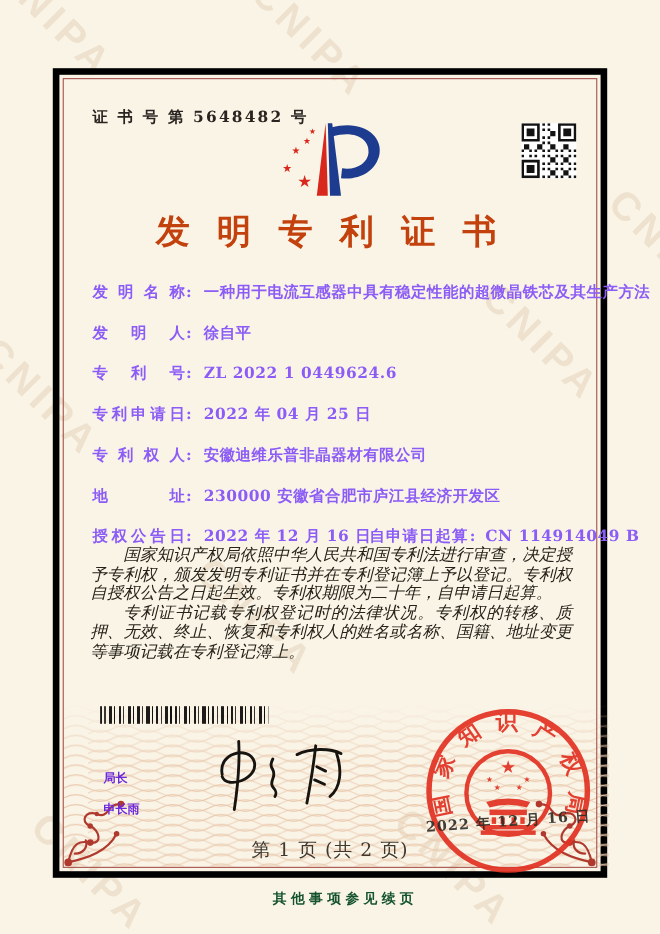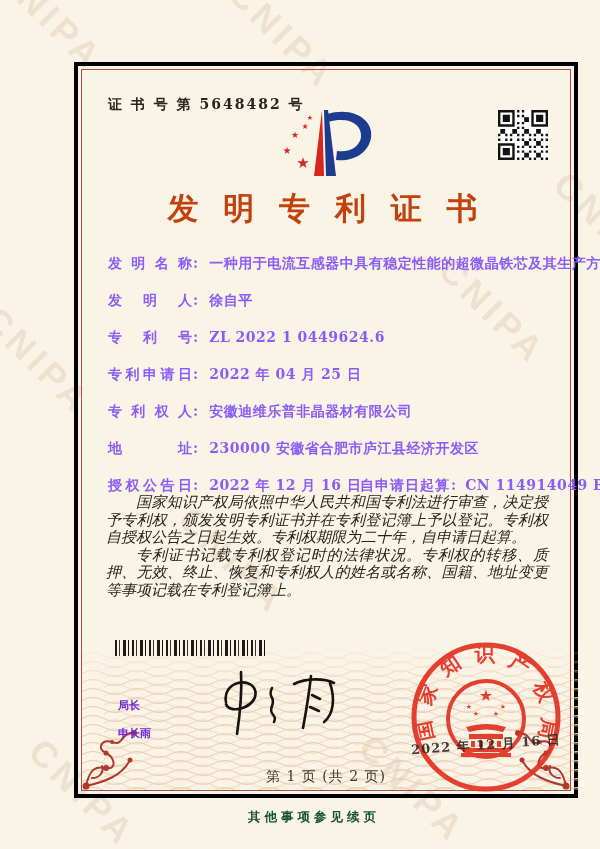--- a/index.html
+++ b/index.html
@@ -8,21 +8,21 @@
   .page{position:relative;width:600px;height:849px;overflow:hidden;}
 
   
   .wm{position:absolute;font-family:"Liberation Sans",sans-serif;
       font-weight:bold;font-size:36px;letter-spacing:5px;
       color:rgba(188,153,116,0.20);transform:rotate(45deg);
       white-space:nowrap;z-index:0;pointer-events:none;}
 
   
   .frame{position:absolute;left:48px;top:62px;width:504px;height:736px;
-         border:4px solid #000000;box-sizing:border-box;z-index:1;margin-left:26px;}
+         border:6px solid #000000;box-sizing:border-box;z-index:1;}
   .inner-line{position:absolute;left:3px;top:3px;right:3px;bottom:3px;
               border:1px solid #a5504a;pointer-events:none;z-index:1;}
 
   .guilloche{position:absolute;left:4px;right:4px;bottom:4px;height:148px;z-index:0;
              -webkit-mask-image:linear-gradient(to bottom,transparent,#000 35%);
              mask-image:linear-gradient(to bottom,transparent,#000 35%);}
   .flourish{position:absolute;bottom:4px;width:70px;height:70px;z-index:1;}
   .flourish.left{left:4px;}
   .flourish.right{right:4px;transform:scaleX(-1);}
 
@@ -60,21 +60,21 @@
   .director{position:absolute;left:40px;top:626px;font-size:11px;font-weight:700;
             color:#6d28d9;line-height:28px;}
   .signature{position:absolute;left:134px;top:602px;width:140px;height:72px;}
 
   .seal{position:absolute;left:313px;top:569px;width:190px;height:170px;}
   .seal-date{position:absolute;left:316px;top:670px;width:184px;text-align:center;
              font-size:13px;font-weight:700;color:#2e2a24;transform:rotate(-4deg);
              letter-spacing:1px;opacity:.9;}
 
   .page-number{position:absolute;left:0;right:0;bottom:8px;text-align:center;
-               font-size:14px;color:#3e382f;letter-spacing:1px;}
+               font-size:17px;color:#3e382f;letter-spacing:1px;}
 
   .footer-note{position:absolute;left:0;right:0;top:809px;text-align:center;
                font-size:12.5px;font-weight:600;color:#14532d;letter-spacing:4px;z-index:2;margin-left:28px;}
 </style>
 </head>
 <body>
 
 <div class="page">
 
   <span class="wm" style="left:-18px;top:-4px">CNIPA</span>

